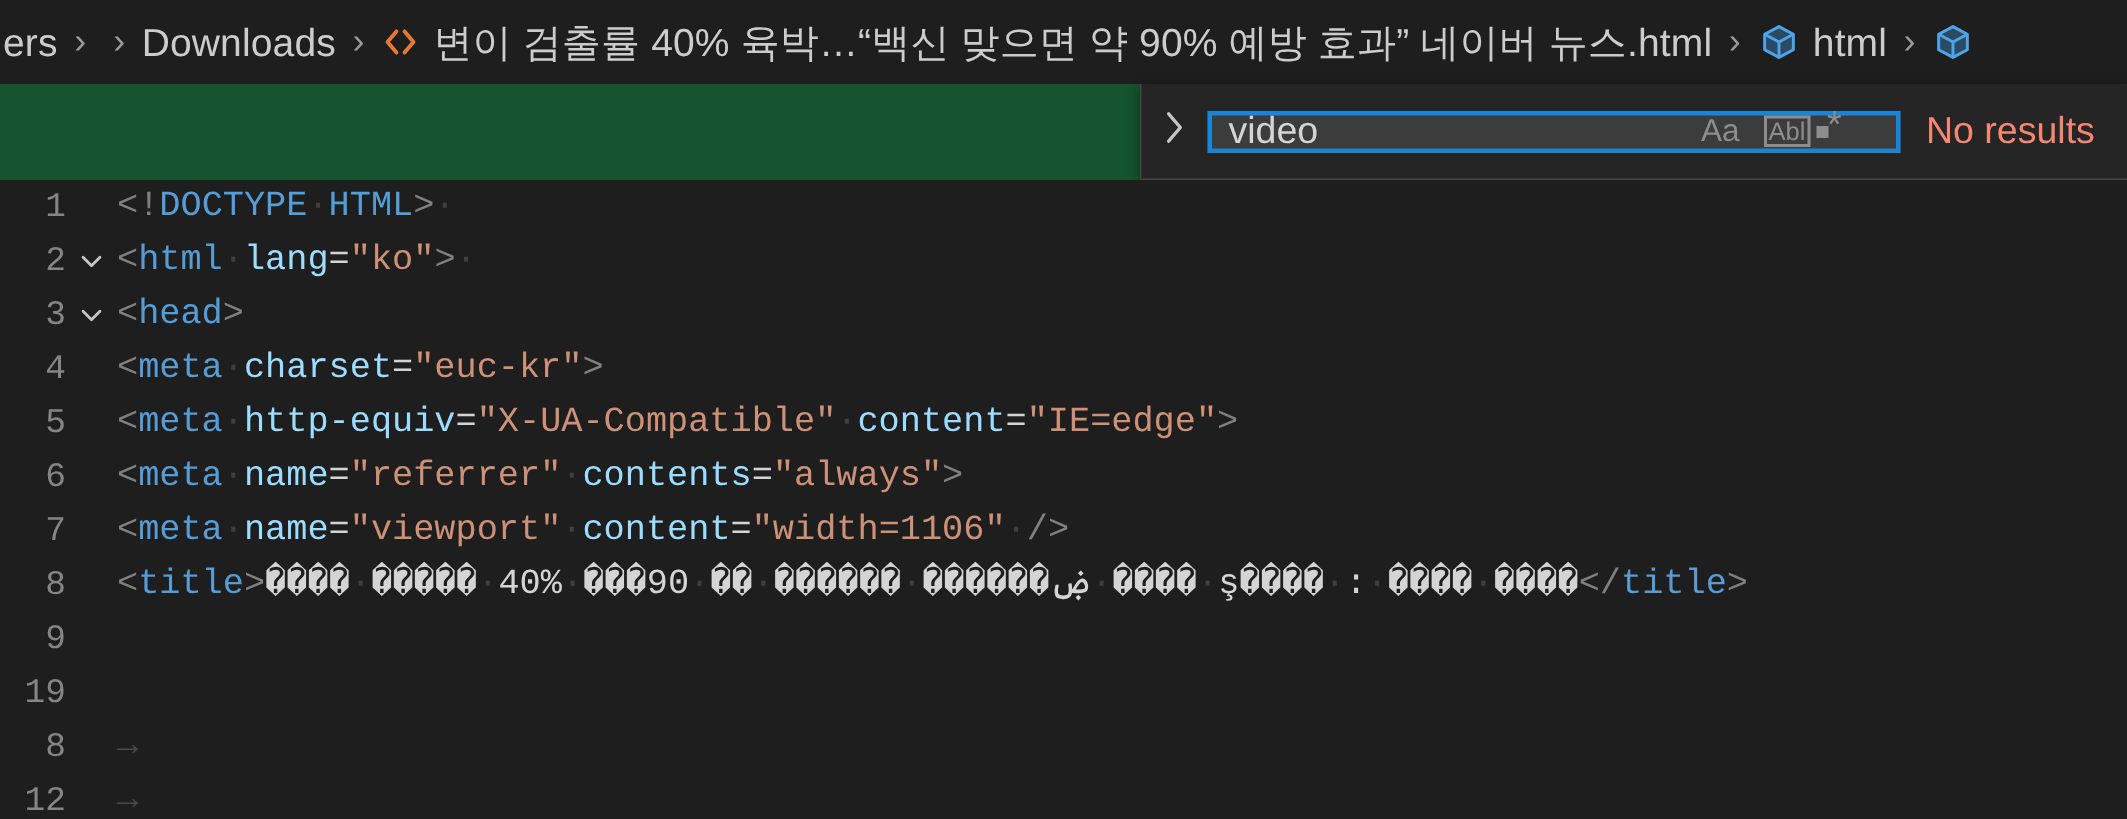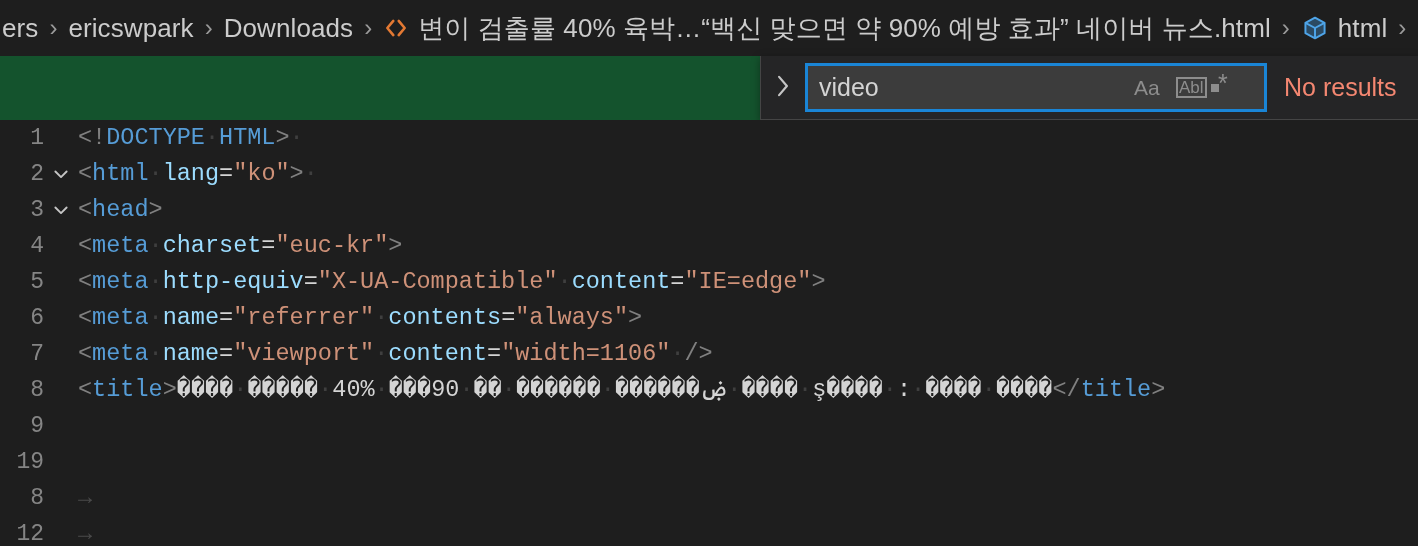--- a/index.html
+++ b/index.html
@@ -91,21 +91,21 @@
     display: flex;
     align-items: center;
     justify-content: center;
     color: #c5c5c5;
     cursor: pointer;
     flex: 0 0 auto;
   }
   .find-input-wrap {
     position: relative;
     width: 462px;
-    height: 49px;
+    height: 28px;
     background: #3c3c3c;
     border: 3px solid #1a85d6;
     box-sizing: border-box;
     display: flex;
     align-items: center;
     flex: 0 0 auto;
     gap: 37px;
   }
   .find-input-text {
     color: #d4d4d4;
@@ -234,23 +234,20 @@
 
 <div id="app">
 
   <div class="breadcrumb-bar">
 
     <div class="crumb">
       <span class="crumb-label">ers</span>
     </div>
     <span class="crumb-sep">›</span>
 
-    <div class="crumb">
-      <span class="crumb-label">ericswpark</span>
-    </div>
     <span class="crumb-sep">›</span>
 
     <div class="crumb">
       <span class="crumb-label">Downloads</span>
     </div>
     <span class="crumb-sep">›</span>
 
     <div class="crumb">
       <span class="crumb-icon html-file">
         <svg width="26" height="26" viewBox="0 0 24 24" fill="none" aria-hidden="true">

